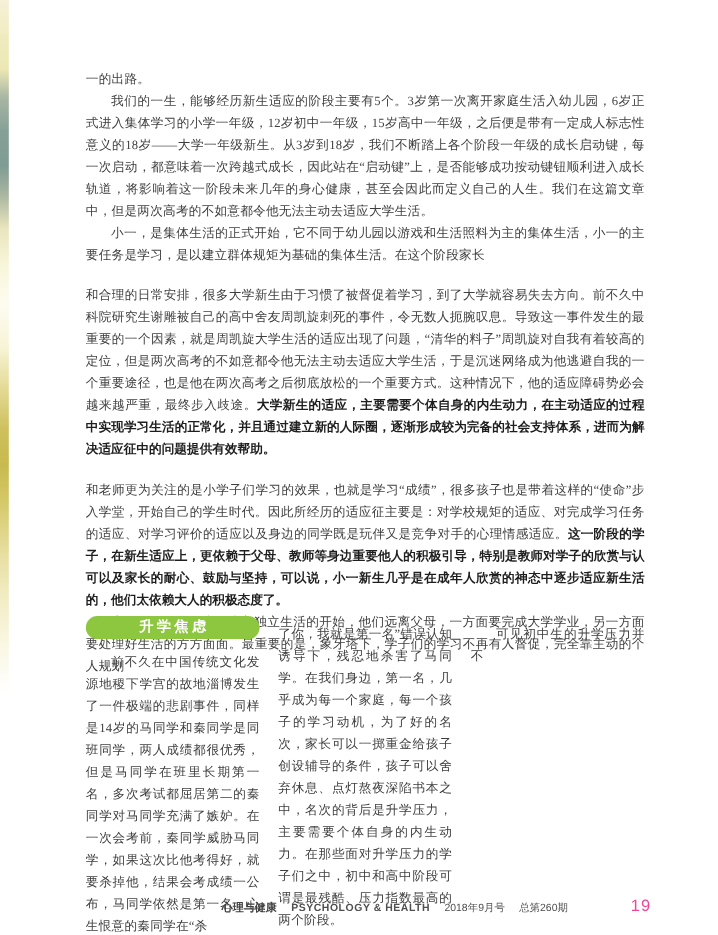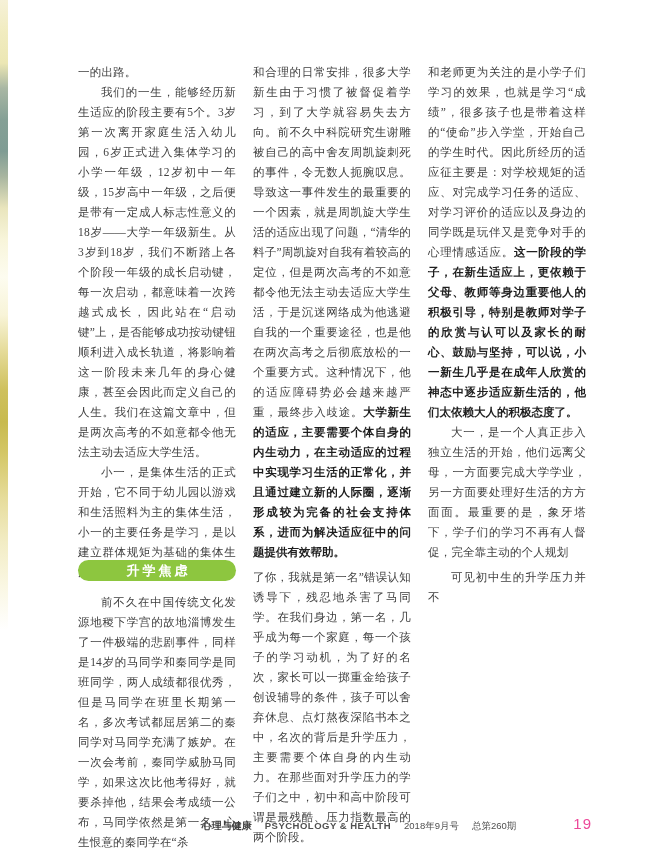--- a/index.html
+++ b/index.html
@@ -11,38 +11,38 @@
   .edge-strip {
     position:absolute; left:0; top:0; width:8px; height:630px;
     background:linear-gradient(180deg,
       #f6f1d8 0%, #f1ecc0 5%, #ece7b4 10%, #a9b7a4 14%,
       #85a096 19%, #7f9c94 24%, #a8b5a0 28%, #e9e5bd 33%,
       #f8f5da 38%, #fdfcf0 44%, #f8f4d8 50%, #e4da96 56%,
       #cec05c 62%, #c8ba4e 67%, #d4c766 72%, #e6dc9b 79%,
       #f2ecc4 86%, #faf7e3 93%, #ffffff 100%);
   }
   .columns { position:absolute; display:flex; gap:17px; }
-  .sec1 { left:78px; top:62px; width:508px; }
+  .sec1 { left:78px; top:62px; width:508px;flex-direction:column; }
   .sec2 { left:78px; top:559px; width:508px; }
   .col {
     flex:1 1 0; min-width:0;
     text-align:justify; font-size:11.5px; line-height:20px;
     color:#3e3e3e; letter-spacing:0.2px;
   }
   .col p { margin:0; text-indent:2em; }
   .col p.cont { text-indent:0; }
   .bold-run {
     font-family:"Liberation Sans","DejaVu Sans",sans-serif;
     font-weight:700; color:#1e1e1e; letter-spacing:0;
   }
   .pad-top { padding-top:8px; }
   .badge {
     height:21px; border-radius:11px; background:#8dc63f;
     color:#ffffff; display:flex; align-items:center; justify-content:center;
-    font-family:Liberation Sans, sans-serif;
+    font-family:Liberation Mono, monospace;
     font-weight:700; font-size:13px; letter-spacing:3px;
     margin:1px 0 11px 0; text-indent:3px;
   }
   .footer {
     position:absolute; top:815px; left:78px; width:514px;
     display:flex; justify-content:flex-end; align-items:baseline; gap:13px;
     font-family:"Liberation Sans","DejaVu Sans",sans-serif;
     font-size:9.5px; color:#4f4f4f; white-space:nowrap;
   }
   .footer .cn { font-weight:700; font-size:10px; color:#404040; font-family:"Liberation Serif","DejaVu Serif",serif; }

